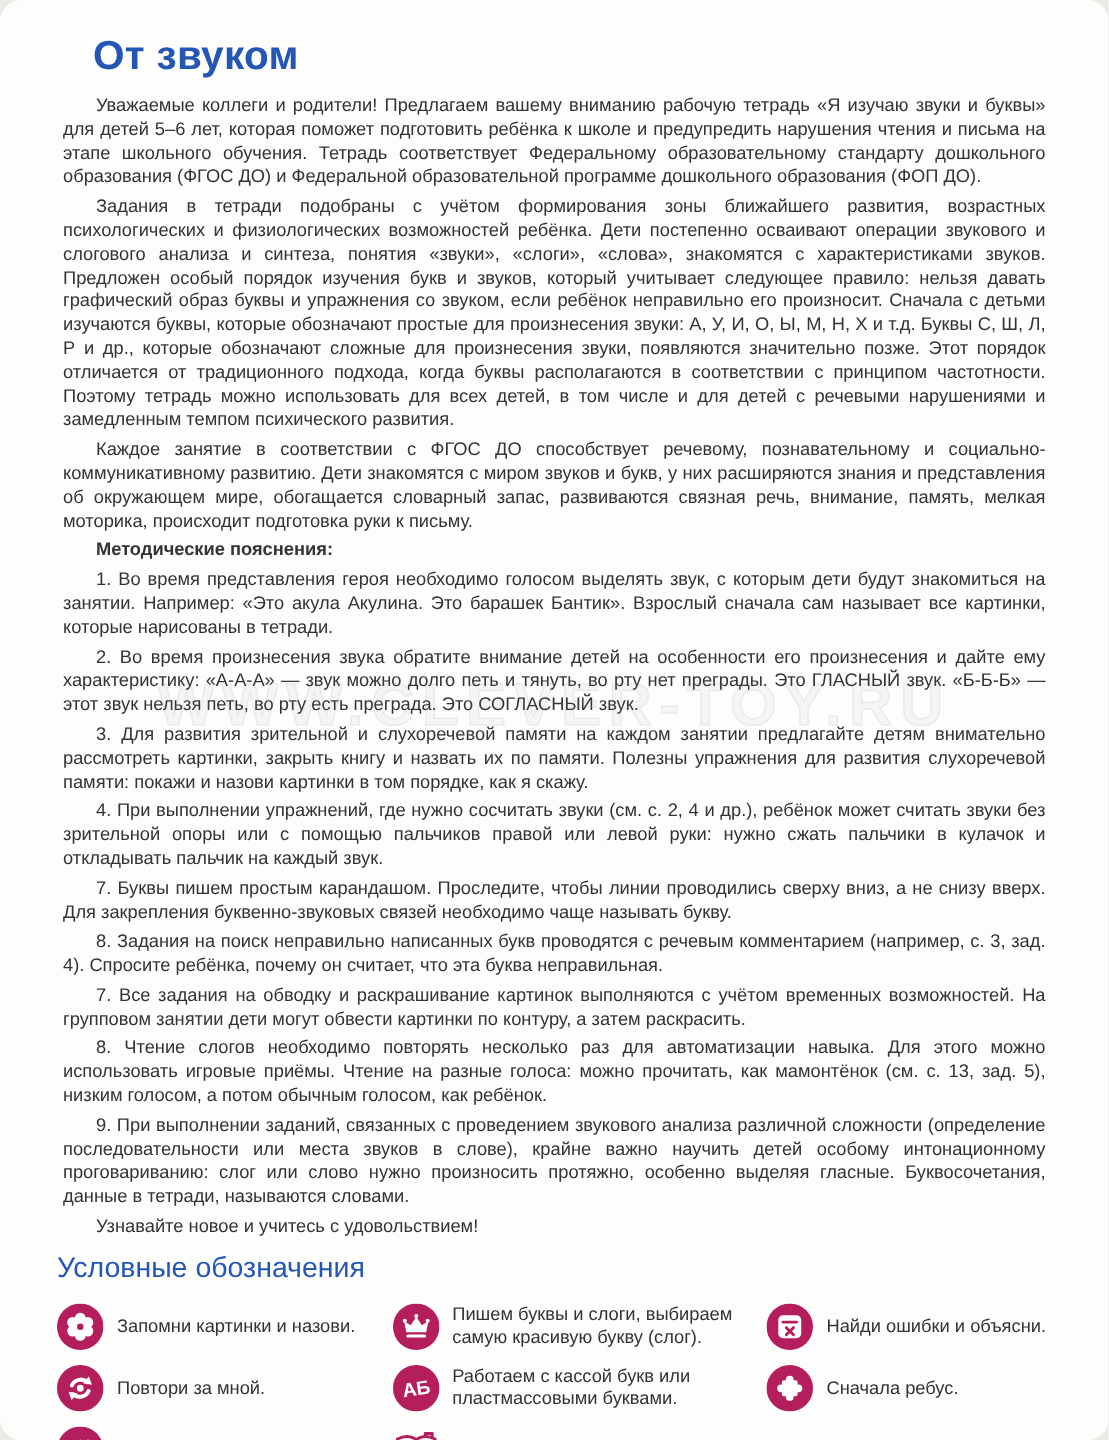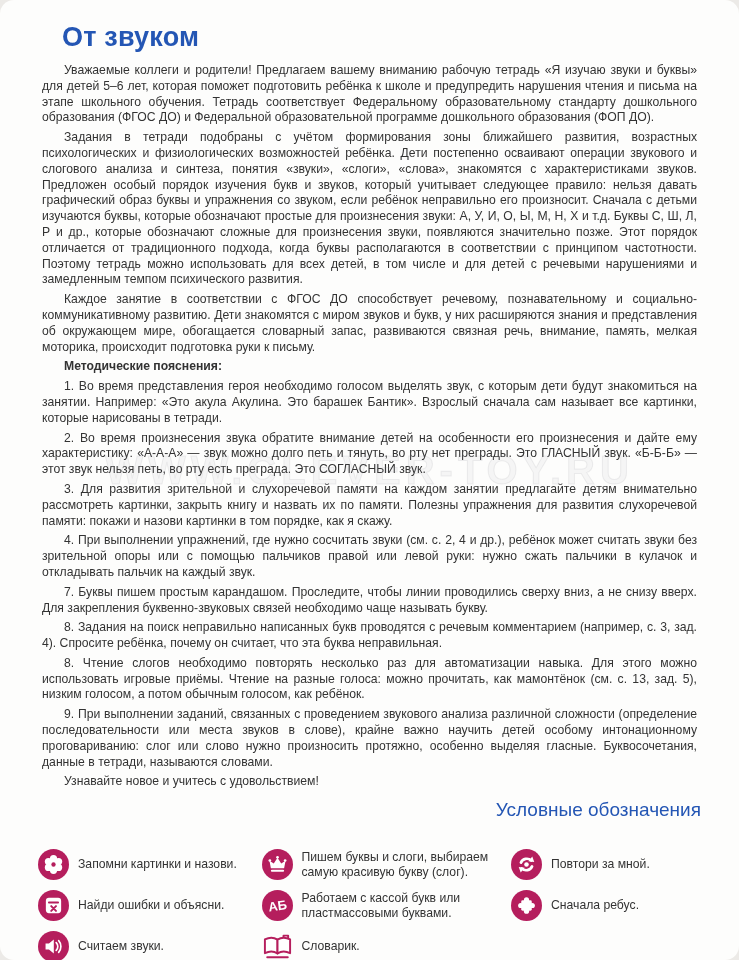--- a/index.html
+++ b/index.html
@@ -34,22 +34,22 @@
     color:var(--ink);
     font-size:12.2px;
     line-height:15.8px;
     text-align:justify;
     text-indent:22px;
   }
   .bodytext p.bold{font-weight:bold;}
   .legend-heading{
     color:var(--blue);
     font-size:19px;
-    text-align:right;
-    margin:9px 0 28px 0;
+    text-align:left;
+    margin:9px 0 12px 0;
     font-weight:500;
   }
   .legend-grid{
     display:grid;
     grid-template-columns:216px 242px 190px;
     justify-content:space-between;
     row-gap:10px;
   }
   .legend-item{
     display:flex;
@@ -95,20 +95,21 @@
     <p>Уважаемые коллеги и родители! Предлагаем вашему вниманию рабочую тетрадь «Я изучаю звуки и буквы» для детей 5–6 лет, которая поможет подготовить ребёнка к школе и предупредить нарушения чтения и письма на этапе школьного обучения. Тетрадь соответствует Федеральному образовательному стандарту дошкольного образования (ФГОС ДО) и Федеральной образовательной программе дошкольного образования (ФОП ДО).</p>
     <p>Задания в тетради подобраны с учётом формирования зоны ближайшего развития, возрастных психологических и физиологических возможностей ребёнка. Дети постепенно осваивают операции звукового и слогового анализа и синтеза, понятия «звуки», «слоги», «слова», знакомятся с характеристиками звуков. Предложен особый порядок изучения букв и звуков, который учитывает следующее правило: нельзя давать графический образ буквы и упражнения со звуком, если ребёнок неправильно его произносит. Сначала с детьми изучаются буквы, которые обозначают простые для произнесения звуки: А, У, И, О, Ы, М, Н, Х и т.д. Буквы С, Ш, Л, Р и др., которые обозначают сложные для произнесения звуки, появляются значительно позже. Этот порядок отличается от традиционного подхода, когда буквы располагаются в соответствии с принципом частотности. Поэтому тетрадь можно использовать для всех детей, в том числе и для детей с речевыми нарушениями и замедленным темпом психического развития.</p>
     <p>Каждое занятие в соответствии с ФГОС ДО способствует речевому, познавательному и социально-коммуникативному развитию. Дети знакомятся с миром звуков и букв, у них расширяются знания и представления об окружающем мире, обогащается словарный запас, развиваются связная речь, внимание, память, мелкая моторика, происходит подготовка руки к письму.</p>
     <p class="bold">Методические пояснения:</p>
     <p>1. Во время представления героя необходимо голосом выделять звук, с которым дети будут знакомиться на занятии. Например: «Это акула Акулина. Это барашек Бантик». Взрослый сначала сам называет все картинки, которые нарисованы в тетради.</p>
     <p>2. Во время произнесения звука обратите внимание детей на особенности его произнесения и дайте ему характеристику: «А-А-А» — звук можно долго петь и тянуть, во рту нет преграды. Это ГЛАСНЫЙ звук. «Б-Б-Б» — этот звук нельзя петь, во рту есть преграда. Это СОГЛАСНЫЙ звук.</p>
     <p>3. Для развития зрительной и слухоречевой памяти на каждом занятии предлагайте детям внимательно рассмотреть картинки, закрыть книгу и назвать их по памяти. Полезны упражнения для развития слухоречевой памяти: покажи и назови картинки в том порядке, как я скажу.</p>
     <p>4. При выполнении упражнений, где нужно сосчитать звуки (см. с. 2, 4 и др.), ребёнок может считать звуки без зрительной опоры или с помощью пальчиков правой или левой руки: нужно сжать пальчики в кулачок и откладывать пальчик на каждый звук.</p>
     <p>7. Буквы пишем простым карандашом. Проследите, чтобы линии проводились сверху вниз, а не снизу вверх. Для закрепления буквенно-звуковых связей необходимо чаще называть букву.</p>
     <p>8. Задания на поиск неправильно написанных букв проводятся с речевым комментарием (например, с. 3, зад. 4). Спросите ребёнка, почему он считает, что эта буква неправильная.</p>
+    <p>7. Все задания на обводку и раскрашивание картинок выполняются с учётом временных возможностей. На групповом занятии дети могут обвести картинки по контуру, а затем раскрасить.</p>
     <p>8. Чтение слогов необходимо повторять несколько раз для автоматизации навыка. Для этого можно использовать игровые приёмы. Чтение на разные голоса: можно прочитать, как мамонтёнок (см. с. 13, зад. 5), низким голосом, а потом обычным голосом, как ребёнок.</p>
     <p>9. При выполнении заданий, связанных с проведением звукового анализа различной сложности (определение последовательности или места звуков в слове), крайне важно научить детей особому интонационному проговариванию: слог или слово нужно произносить протяжно, особенно выделяя гласные. Буквосочетания, данные в тетради, называются словами.</p>
     <p>Узнавайте новое и учитесь с удовольствием!</p>
   </div>
 
   <h2 class="legend-heading">Условные обозначения</h2>
 
   <div class="legend-grid">
 
     <div class="legend-item">
@@ -136,37 +137,37 @@
         <circle class="ic-fg" cx="15" cy="8" r="1.3"></circle>
         <circle class="ic-fg" cx="22.4" cy="11.1" r="1.3"></circle>
         <rect class="ic-fg" x="8.6" y="20" width="12.8" height="2" rx="1"></rect>
       </svg>
       <span class="legend-label">Пишем буквы и слоги, выбираем самую красивую букву (слог).</span>
     </div>
 
     <div class="legend-item">
       <svg class="licon" viewBox="0 0 30 30">
         <circle class="ic-bg" cx="15" cy="15" r="15"></circle>
+        <rect class="ic-fg" x="7.6" y="7.6" width="14.8" height="14.8" rx="3"></rect>
+        <line class="ic-line" x1="10.6" y1="12" x2="19.4" y2="12" stroke-width="1.9" stroke-linecap="round"></line>
+        <path class="ic-line" d="M12.8 15.6l4.6 4.6M17.4 15.6l-4.6 4.6" stroke-width="1.9" stroke-linecap="round"></path>
+      </svg>
+      <span class="legend-label">Найди ошибки и объясни.</span>
+    </div>
+
+    <div class="legend-item">
+      <svg class="licon" viewBox="0 0 30 30">
+        <circle class="ic-bg" cx="15" cy="15" r="15"></circle>
         <path class="ic-wline" d="M9.6 13.2a6.3 6.3 0 0 1 10-2.1" stroke-width="2.6" stroke-linecap="round"></path>
         <path class="ic-fg" d="M20.6 7.2l1.9 5.5-5.7-.9z"></path>
         <path class="ic-wline" d="M20.4 16.8a6.3 6.3 0 0 1-10 2.1" stroke-width="2.6" stroke-linecap="round"></path>
         <path class="ic-fg" d="M9.4 22.8l-1.9-5.5 5.7.9z"></path>
         <circle class="ic-fg" cx="15" cy="15" r="2.2"></circle>
       </svg>
       <span class="legend-label">Повтори за мной.</span>
-    </div>
-
-    <div class="legend-item">
-      <svg class="licon" viewBox="0 0 30 30">
-        <circle class="ic-bg" cx="15" cy="15" r="15"></circle>
-        <rect class="ic-fg" x="7.6" y="7.6" width="14.8" height="14.8" rx="3"></rect>
-        <line class="ic-line" x1="10.6" y1="12" x2="19.4" y2="12" stroke-width="1.9" stroke-linecap="round"></line>
-        <path class="ic-line" d="M12.8 15.6l4.6 4.6M17.4 15.6l-4.6 4.6" stroke-width="1.9" stroke-linecap="round"></path>
-      </svg>
-      <span class="legend-label">Найди ошибки и объясни.</span>
     </div>
 
     <div class="legend-item">
       <svg class="licon" viewBox="0 0 30 30">
         <circle class="ic-bg" cx="15" cy="15" r="15"></circle>
         <text class="ic-fg" x="15" y="19.6" text-anchor="middle" font-size="12.5" font-weight="bold" font-family="Liberation Sans, sans-serif" transform="rotate(-8 15 15)">АБ</text>
       </svg>
       <span class="legend-label">Работаем с кассой букв или пластмассовыми буквами.</span>
     </div>
 

